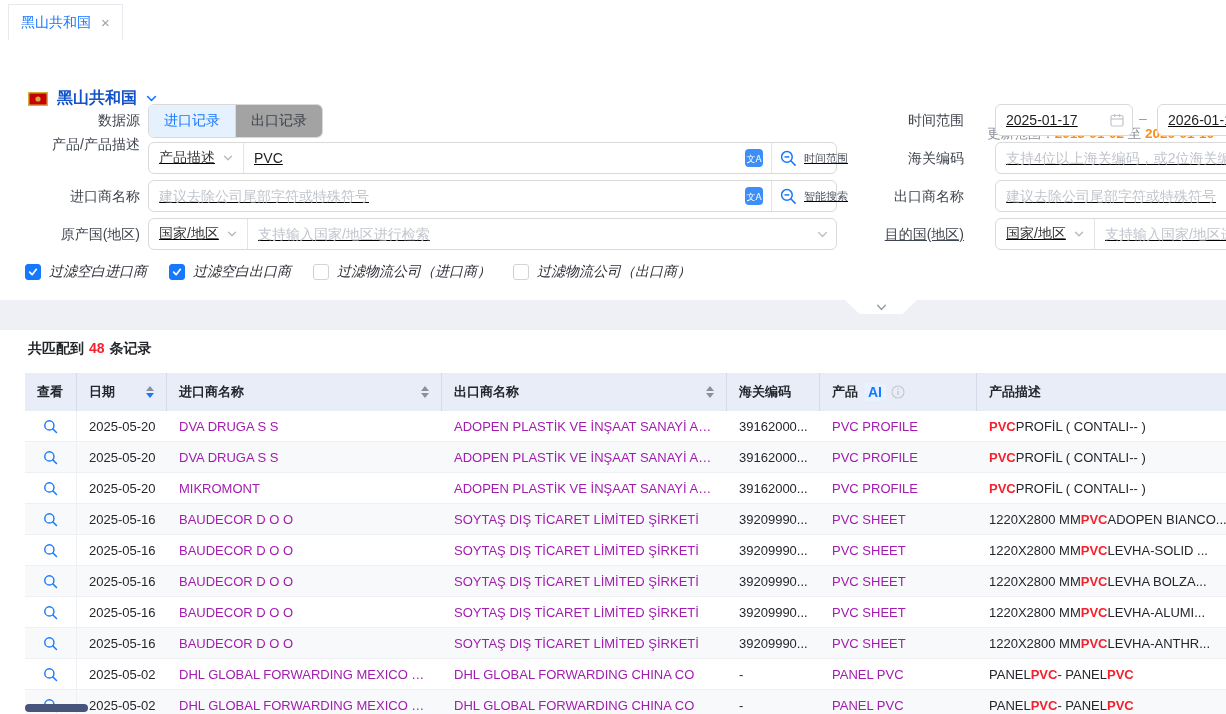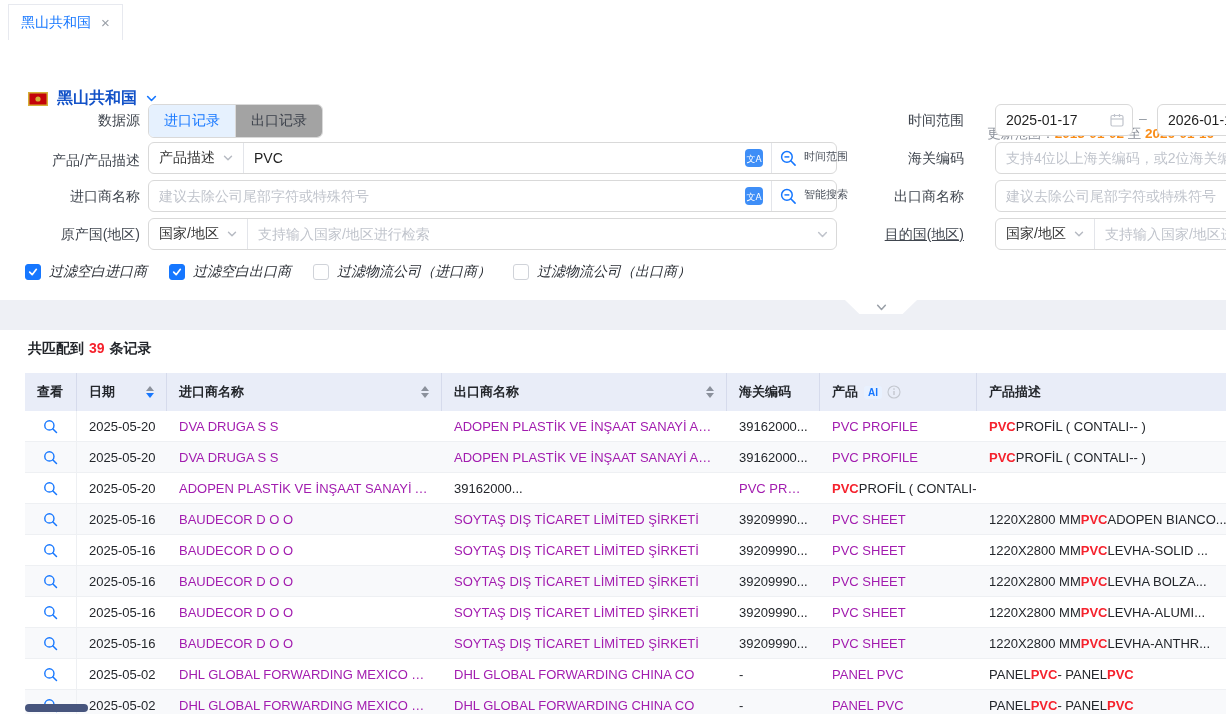--- a/index.html
+++ b/index.html
@@ -18,27 +18,27 @@
   
   .upd-range{position:absolute;top:85px;right:12px;font-size:13.5px;color:#8a8f99;}
   .upd-range b{color:#fa8c16;font-weight:bold;}
   .flabel{position:absolute;width:140px;text-align:right;font-size:14px;color:#40464f;line-height:32px;}
   .flabel-r{position:absolute;left:824px;width:140px;text-align:right;font-size:14px;color:#40464f;line-height:32px;}
   .ctrl{position:absolute;height:48px;box-sizing:border-box;}
   .seg{display:inline-flex;border:1px solid #d9d9d9;border-radius:6px;overflow:hidden;height:32px;background:#fff;}
   .seg .opt{padding:0 15px;line-height:30px;font-size:14px;color:#3c414b;cursor:pointer;background:#a3a3a3;}
   .seg .opt.active{background:#e6f1fe;color:#1677ff;}
   .seg .opt + .opt{border-left:1px solid #d9d9d9;}
-  .box{border:1px solid #d9d9d9;border-radius:6px;background:#fff;display:flex;align-items:center;height:32px;box-sizing:border-box;}
+  .box{border:1px solid #d9d9d9;border-radius:6px;background:#fff;display:flex;align-items:center;height:32px;box-sizing:border-box;text-decoration:underline;}
   .box .sel{display:flex;align-items:center;gap:8px;padding:0 10px;font-size:14px;color:#333;white-space:nowrap;}
   .box .sel .chevg{color:#b6bac2;display:inline-flex;}
   .vdiv{width:1px;align-self:stretch;background:#e3e5ea;}
   .box input{border:none;outline:none;flex:1;font-size:14px;color:#1f1f1f;padding:0 10px;min-width:0;background:transparent;font-family:inherit;}
   .box input::placeholder{color:#c0c4cc;}
-  .suffix{display:flex;align-items:flex-start;gap:7px;padding:0 8px;white-space:nowrap;}
+  .suffix{display:flex;align-items:center;gap:7px;padding:0 8px;white-space:nowrap;}
   .search-tag{width:24px;font-size:11px;line-height:12px;color:#4e545e;}
   .dash{color:#9aa0a8;position:absolute;top:110px;left:1139px;font-size:14px;}
   
   .cbrow{position:absolute;left:25px;top:263px;display:flex;gap:22px;align-items:center;}
   .cb{display:flex;align-items:center;gap:8px;cursor:pointer;}
   .cbbox{width:16px;height:16px;border-radius:3px;border:1px solid #d0d3d9;background:#fff;display:inline-flex;align-items:center;justify-content:center;box-sizing:border-box;}
   .cbbox.checked{background:#1677ff;border-color:#1677ff;}
   .cblabel{font-size:14px;color:#2b2f36;font-style:italic;}
   
   .collapse-tab{position:absolute;left:845px;top:300px;width:72px;height:14px;background:#fff;
@@ -51,21 +51,21 @@
   .tgrid{width:1532px;}
   .trow{display:grid;grid-template-columns:52px 90px 275px 285px 93px 157px 580px;align-items:stretch;}
   .thead{background:#e9edf8;height:38px;}
   .th{display:flex;align-items:center;padding:0 12px;font-size:13px;font-weight:bold;color:#23262b;position:relative;}
   .th:not(:last-child){border-right:1px solid #d6dbec;}
   .sorter{margin-left:auto;display:flex;flex-direction:column;gap:2px;padding-left:8px;}
   .caret{width:0;height:0;border-left:4px solid transparent;border-right:4px solid transparent;}
   .caret.up{border-bottom:5px solid #8b919c;}
   .caret.down{border-top:5px solid #8b919c;}
   .caret.down.active{border-top-color:#1677ff;}
-  .ai-badge{margin-left:6px;background:#e8f1ff;color:#1677ff;border-radius:3px;font-size:10px;font-weight:bold;padding:1px 4px;}
+  .ai-badge{margin-left:6px;background:#e8f1ff;color:#1677ff;border-radius:3px;font-size:14px;font-weight:bold;padding:1px 4px;}
   .info-ic{margin-left:5px;display:inline-flex;}
   .tr{height:30px;border-bottom:1px solid #eef0f3;background:#fff;}
   .tr.alt{background:#f8f9fb;}
   .td{display:flex;align-items:center;padding:0 12px;font-size:13px;color:#23262b;white-space:nowrap;overflow:hidden;}
   .td.view{justify-content:center;border-right:1px solid #eef0f3;padding:0;cursor:pointer;}
   .td .link{color:#a21caf;cursor:pointer;overflow:hidden;text-overflow:ellipsis;white-space:nowrap;}
   .td .hl{color:#f5222d;font-weight:bold;}
   .hscroll{position:absolute;left:25px;top:704px;width:63px;height:8px;border-radius:4px;background:#47557d;}
 </style>
 </head>
@@ -113,21 +113,21 @@
         <line x1="4.5" y1="1" x2="4.5" y2="4" stroke="#c0c4cc" stroke-width="1.2"></line>
         <line x1="9.5" y1="1" x2="9.5" y2="4" stroke="#c0c4cc" stroke-width="1.2"></line>
       </svg>
     </span>
 </div>
 <div class="dash">–</div>
 <div class="ctrl box" style="left:1157px;top:104px;width:140px;">
   <input value="2026-01-16" style="">
 </div>
 
-<div class="flabel" style="top:144px;">产品/产品描述</div>
+<div class="flabel" style="top:128px;">产品/产品描述</div>
 <div class="ctrl box" style="left:148px;top:142px;width:689px;">
   <span class="sel">
       <span>产品描述</span>
       <span class="chevg">
         <svg width="10" height="10" viewBox="0 0 10 10">
           <path d="M1.5 3.2 5 6.8 8.5 3.2" fill="none" stroke="currentColor" stroke-width="1.4" stroke-linecap="round" stroke-linejoin="round"></path>
         </svg>
       </span>
     </span>
   <span class="vdiv"></span>
@@ -236,21 +236,21 @@
     </label>
   </div>
 
 <div class="collapse-tab">
   <svg width="11" height="9" viewBox="0 0 10 8">
       <path d="M1.5 2 5 5.8 8.5 2" fill="none" stroke="#9aa0a8" stroke-width="1.4" stroke-linecap="round" stroke-linejoin="round"></path>
     </svg>
 </div>
 
 <div class="panel-results">
-  <div class="summary"><span>共匹配到</span><span class="cnt">39</span><span>条记录</span></div>
+  <div class="summary"><span>共匹配到</span><span class="cnt">48</span><span>条记录</span></div>
   <div class="twrap">
     <div class="tgrid">
       <div class="trow thead" id="thead">
           <div class="th">
             <span>查看</span>
           </div>
           <div class="th">
             <span>日期</span>
             <span class="sorter">
               <span class="caret up"></span>
@@ -348,20 +348,23 @@
             <div class="td view">
               <svg width="15" height="15" viewBox="0 0 16 16">
                 <circle cx="6.8" cy="6.8" r="4.9" fill="none" stroke="#1677ff" stroke-width="1.5"></circle>
                 <line x1="10.6" y1="10.6" x2="14.4" y2="14.4" stroke="#1677ff" stroke-width="1.6" stroke-linecap="round"></line>
               </svg>
             </div>
             <div class="td">
               <span>2025-05-20</span>
             </div>
             <div class="td">
+              <span class="link">MIKROMONT</span>
+            </div>
+            <div class="td">
               <span class="link">ADOPEN PLASTİK VE İNŞAAT SANAYİ ANO...</span>
             </div>
             <div class="td">
               <span>39162000...</span>
             </div>
             <div class="td">
               <span class="link">PVC PROFILE</span>
             </div>
             <div class="td">
               <span class="hl">PVC</span>

